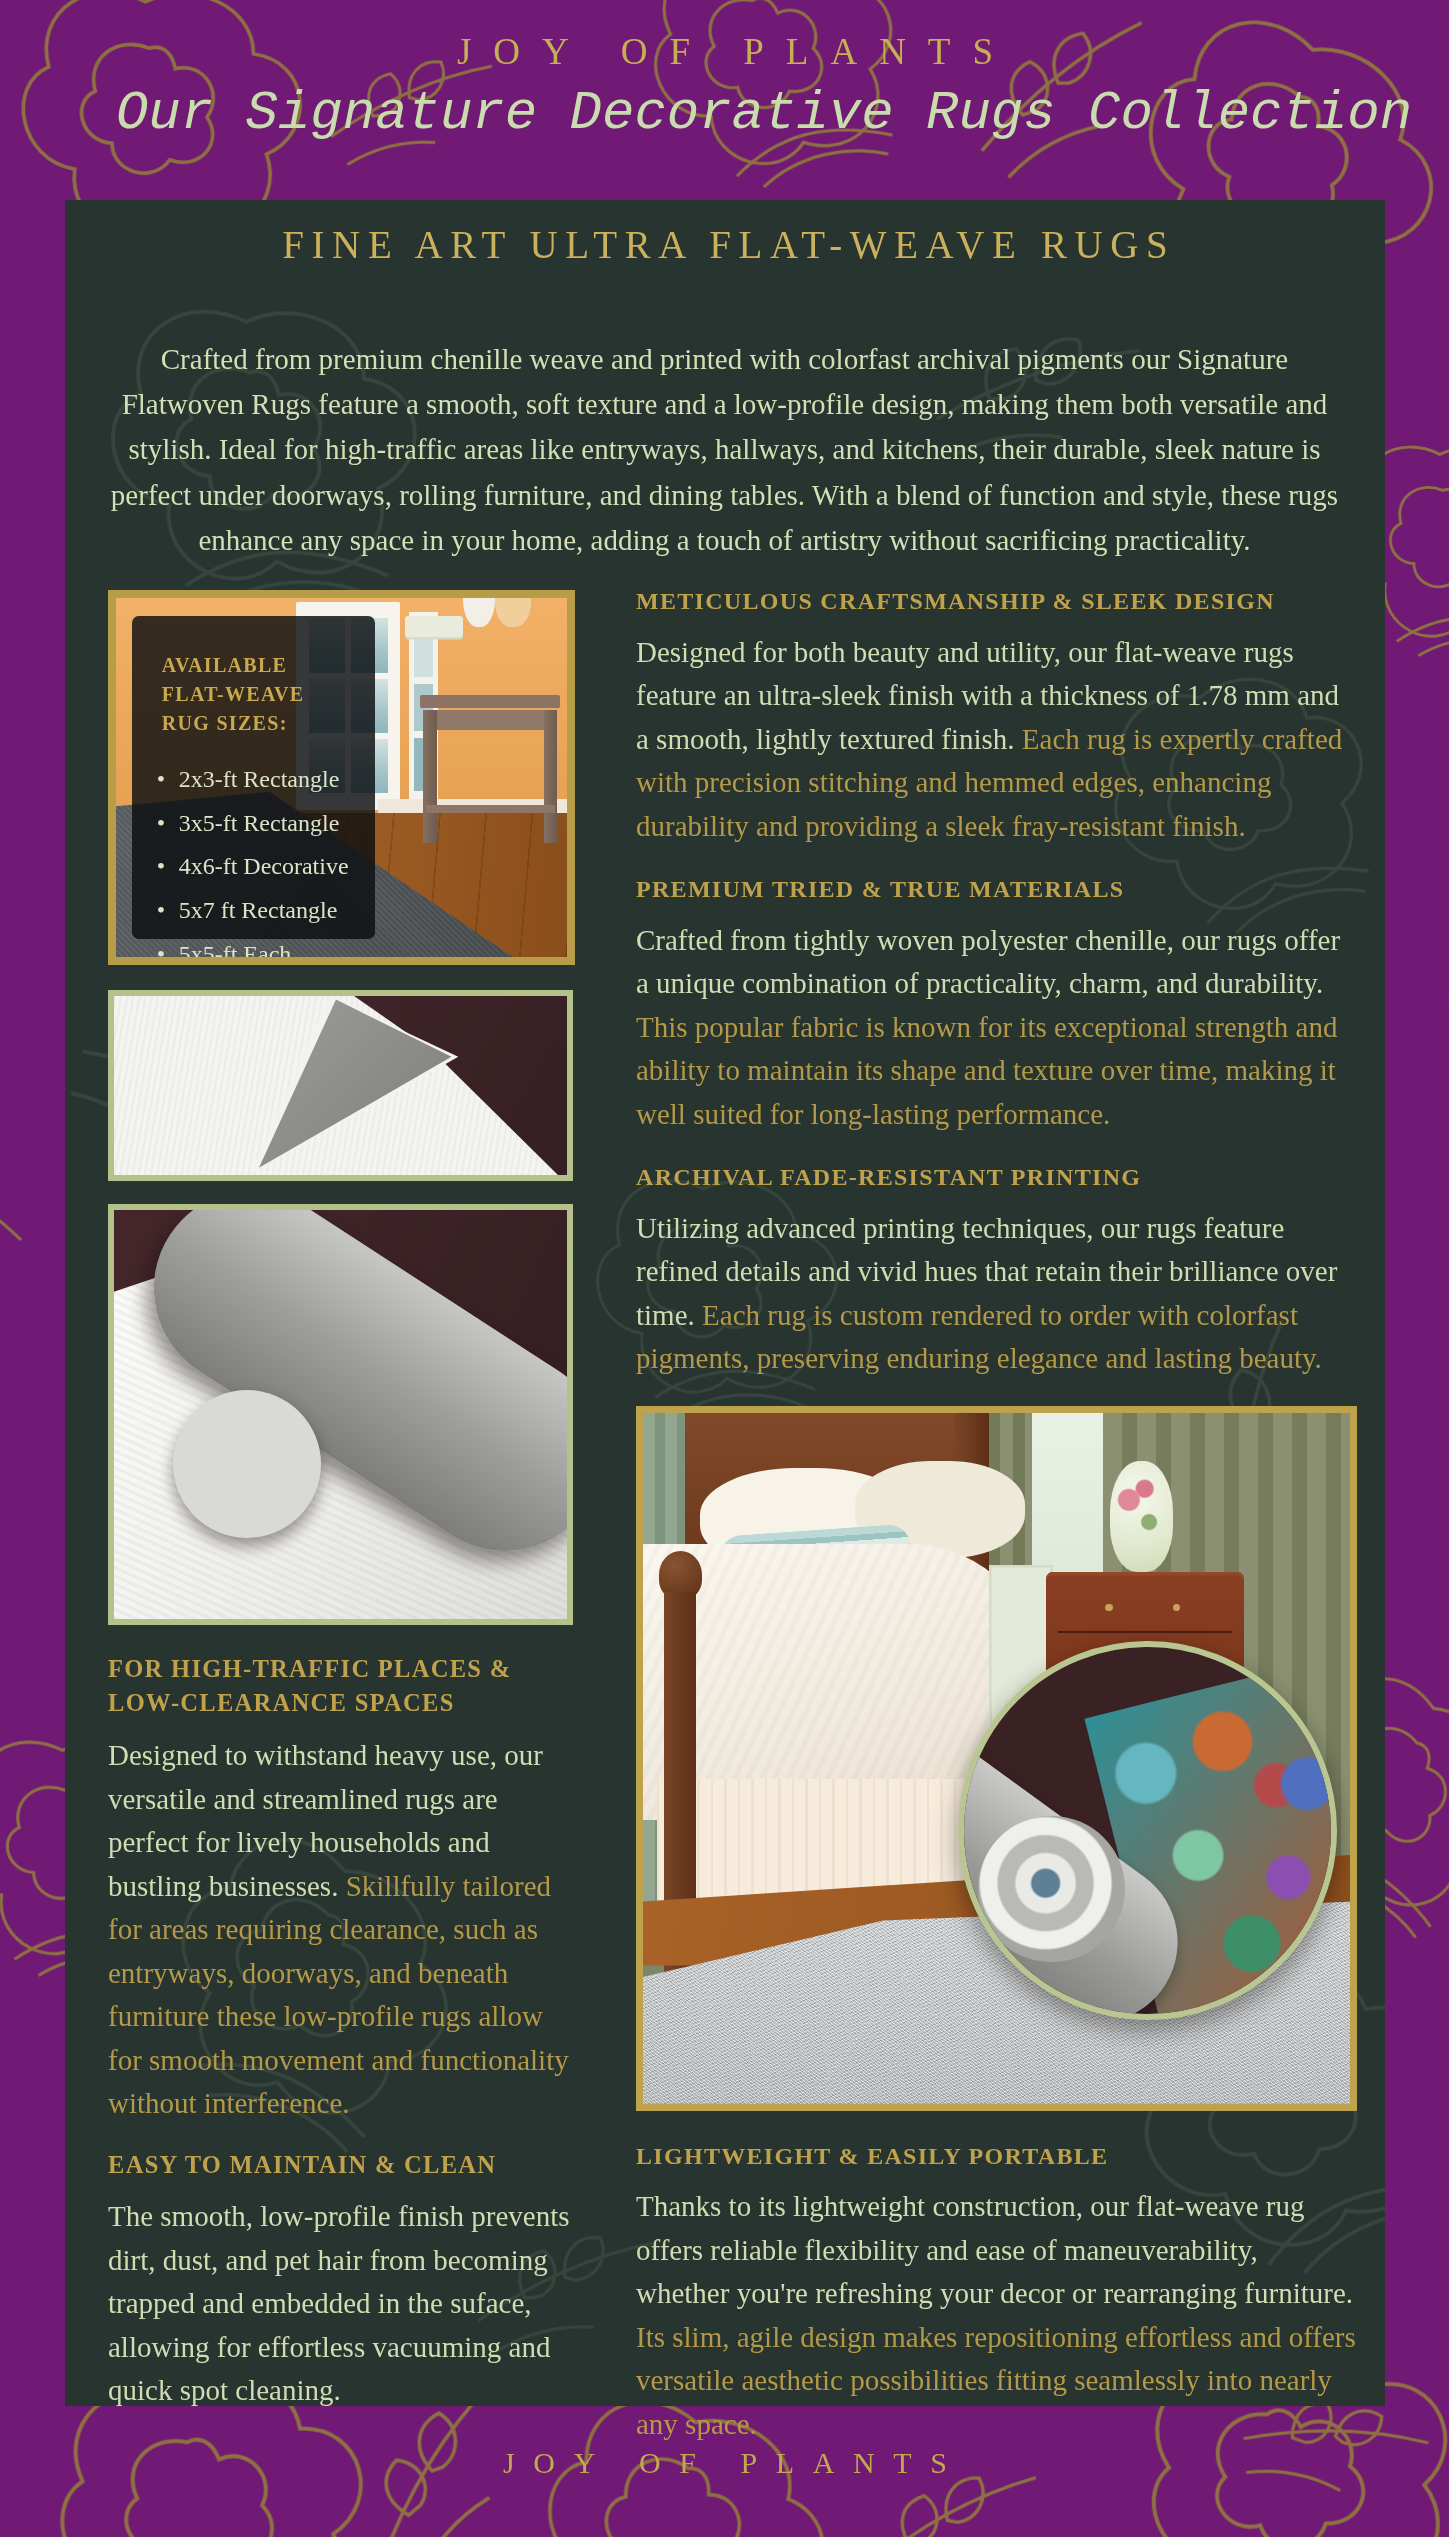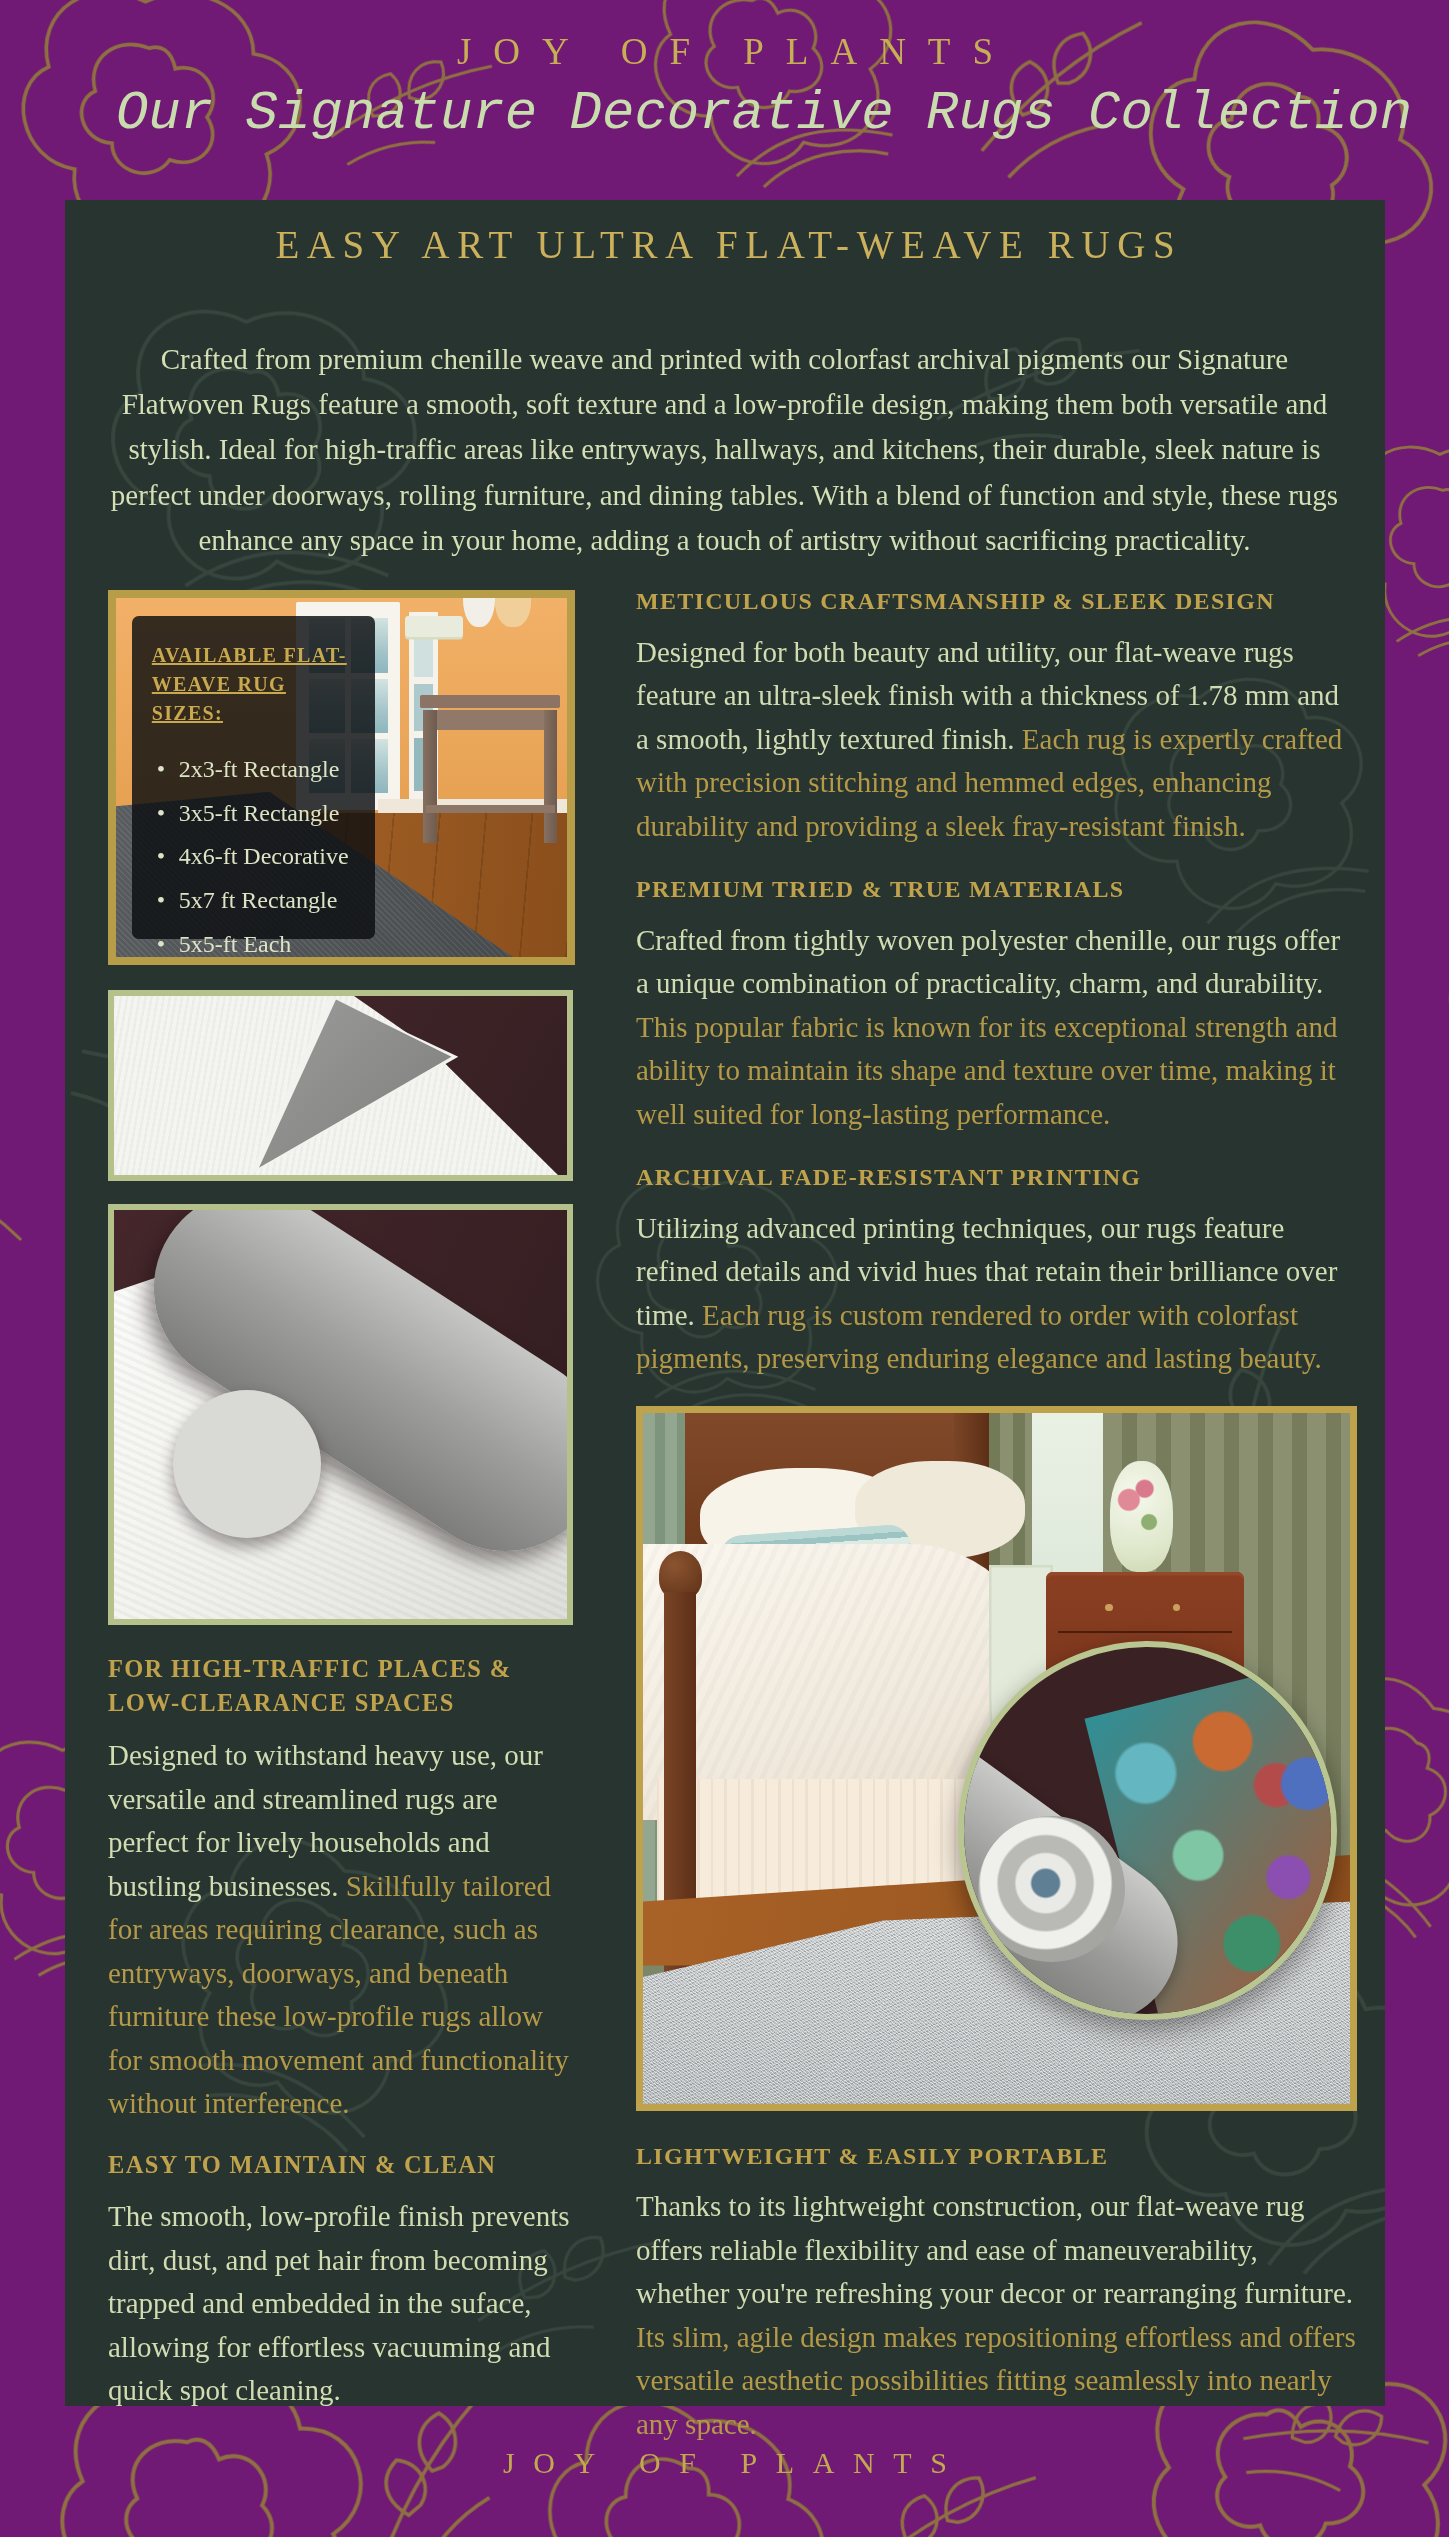--- a/index.html
+++ b/index.html
@@ -64,21 +64,21 @@
     background:linear-gradient(90deg,#857061,#6f5c4e);}
   .e-cleg1{left:2%;} .e-cleg2{right:2%;}
   .e-cshelf{position:absolute;left:4%;bottom:22%;width:92%;height:5%;background:#8d7666;}
   .e-vase1{right:16%;top:-9%;width:7%;height:17%;background:#f1efe7;border-radius:40% 40% 45% 45%;}
   .e-vase2{right:8%;top:-7%;width:8%;height:15%;background:#f0cf9a;border-radius:40% 40% 45% 45%;}
   .e-cushion{right:23%;top:5%;width:13%;height:6%;background:#e9ecdd;border-radius:3.4px;
     box-shadow:0 2.5px 0 #d7dcc4;}
   .sizes-overlay{position:absolute;left:3.5%;top:5%;width:54%;height:90%;
     background:rgba(11,13,16,.82);border-radius:6.8px;padding:25px 20px;box-sizing:border-box;}
   .sizes-h{font-size:20px;font-weight:bold;letter-spacing:1.3px;color:#c9a94e;
-    line-height:1.45;margin:0;text-decoration:underline;}
+    line-height:1.45;margin:10px;}
   .sizes-list{list-style:none;margin:20px 0 0 0;padding:0;}
   .sizes-list li{font-size:24px;color:#dde4c6;line-height:1.82;}
   .sizes-list .blt{color:#dde4c6;margin:0 13.5px 0 5px;}
   
   .photo-corner{width:465px;height:191px;margin-top:25px;}
   .c-bg{inset:0;background:linear-gradient(120deg,#46282c,#351f22);}
   .c-white{inset:0;clip-path:polygon(0 0,53% 0,70% 30%,98% 100%,0 100%);
     background:linear-gradient(105deg,#ffffff,#ededе9 70%,#e0e0dc);
     background-color:#f4f4f0;}
   .c-ribs{position:absolute;inset:0;clip-path:polygon(0 0,53% 0,70% 30%,98% 100%,0 100%);
@@ -228,21 +228,21 @@
         <use href="#leafspray" transform="translate(1260,1450) scale(2.3) rotate(-40)"></use>
         <use href="#bloom" transform="translate(220,1900) scale(2.2) rotate(25)"></use>
         <use href="#bloom" transform="translate(1240,2150) scale(2.4) rotate(-20)"></use>
         <use href="#leafspray" transform="translate(520,2350) scale(2.0) rotate(15)"></use>
       </g>
     </svg>
   </div>
 
   <div class="brand-top">JOY OF PLANTS</div>
   <div class="script-line">Our Signature Decorative Rugs Collection</div>
-  <div class="page-title">EASY ART ULTRA FLAT-WEAVE RUGS</div>
+  <div class="page-title">FINE ART ULTRA FLAT-WEAVE RUGS</div>
   <p class="intro">Crafted from premium chenille weave and printed with colorfast archival pigments our Signature Flatwoven Rugs feature a smooth, soft texture and a low-profile design, making them both versatile and stylish. Ideal for high-traffic areas like entryways, hallways, and kitchens, their durable, sleek nature is perfect under doorways, rolling furniture, and dining tables. With a blend of function and style, these rugs enhance any space in your home, adding a touch of artistry without sacrificing practicality.</p>
 
   <div class="col-left">
 
     <div class="photo gold-frame photo-entry">
       <div class="scene">
         <div class="abs e-wall"></div>
         <div class="abs e-door">
           <div class="e-panes">
             <div></div>

